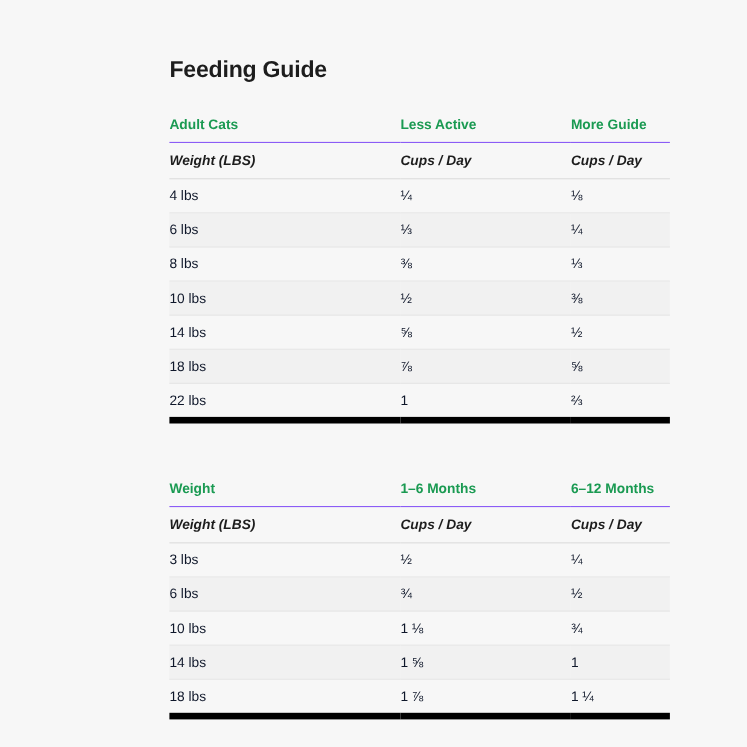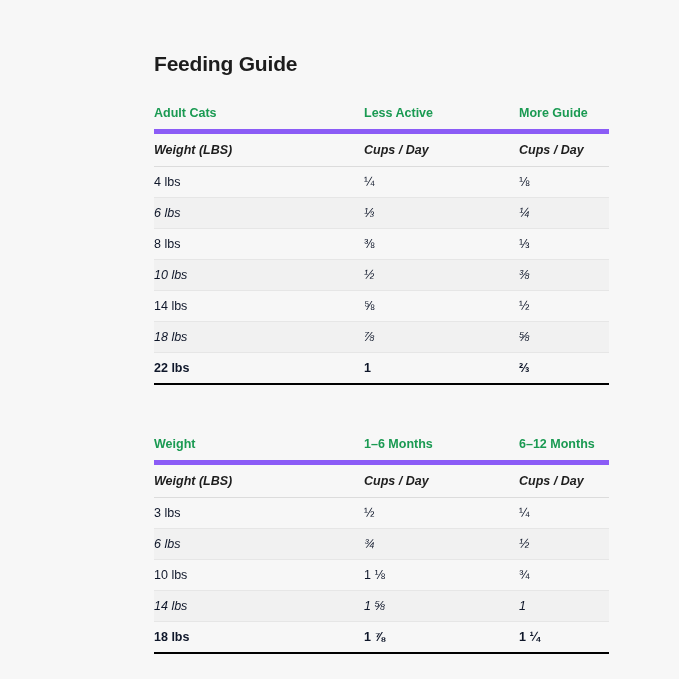--- a/index.html
+++ b/index.html
@@ -38,45 +38,43 @@
   table.guide col.c1 { width: 210px; }
   table.guide col.c2 { width: 155px; }
   table.guide col.c3 { width: 90px; }
 
   .sec-head th {
     text-align: left;
     font-size: 12.5px;
     font-weight: bold;
     color: #1a9a52;
     padding: 0 0 9px 0;
-    border-bottom: 5px solid #8b5cf6;
+    border-bottom: 1px solid #8b5cf6;
   }
   .sub-head th {
     text-align: left;
     font-size: 12.5px;
     font-weight: bold;
     color: #1d1d1d;
     padding: 9px 0 9px 0;
     border-bottom: 1px solid #dcdcdc;
     font-style: italic;
   }
   tbody tr td {
     padding: 8px 0 8px 0;
     border-bottom: 1px solid #e6e6e6;
     color: #0f172a;
     font-size: 12.5px;
     background: transparent;
   }
   tbody tr.alt td {
     background: #f1f1f1;
-    font-style: italic;
   }
   tbody tr:last-child td {
-    border-bottom: 2px solid #000000;
-    font-weight: bold;
+    border-bottom: 6px solid #000000;
   }
   .spacer {
     height: 52px;
   }
   .frac { letter-spacing: 0; }
 </style>
 </head>
 <body>
 
 <div class="page">

